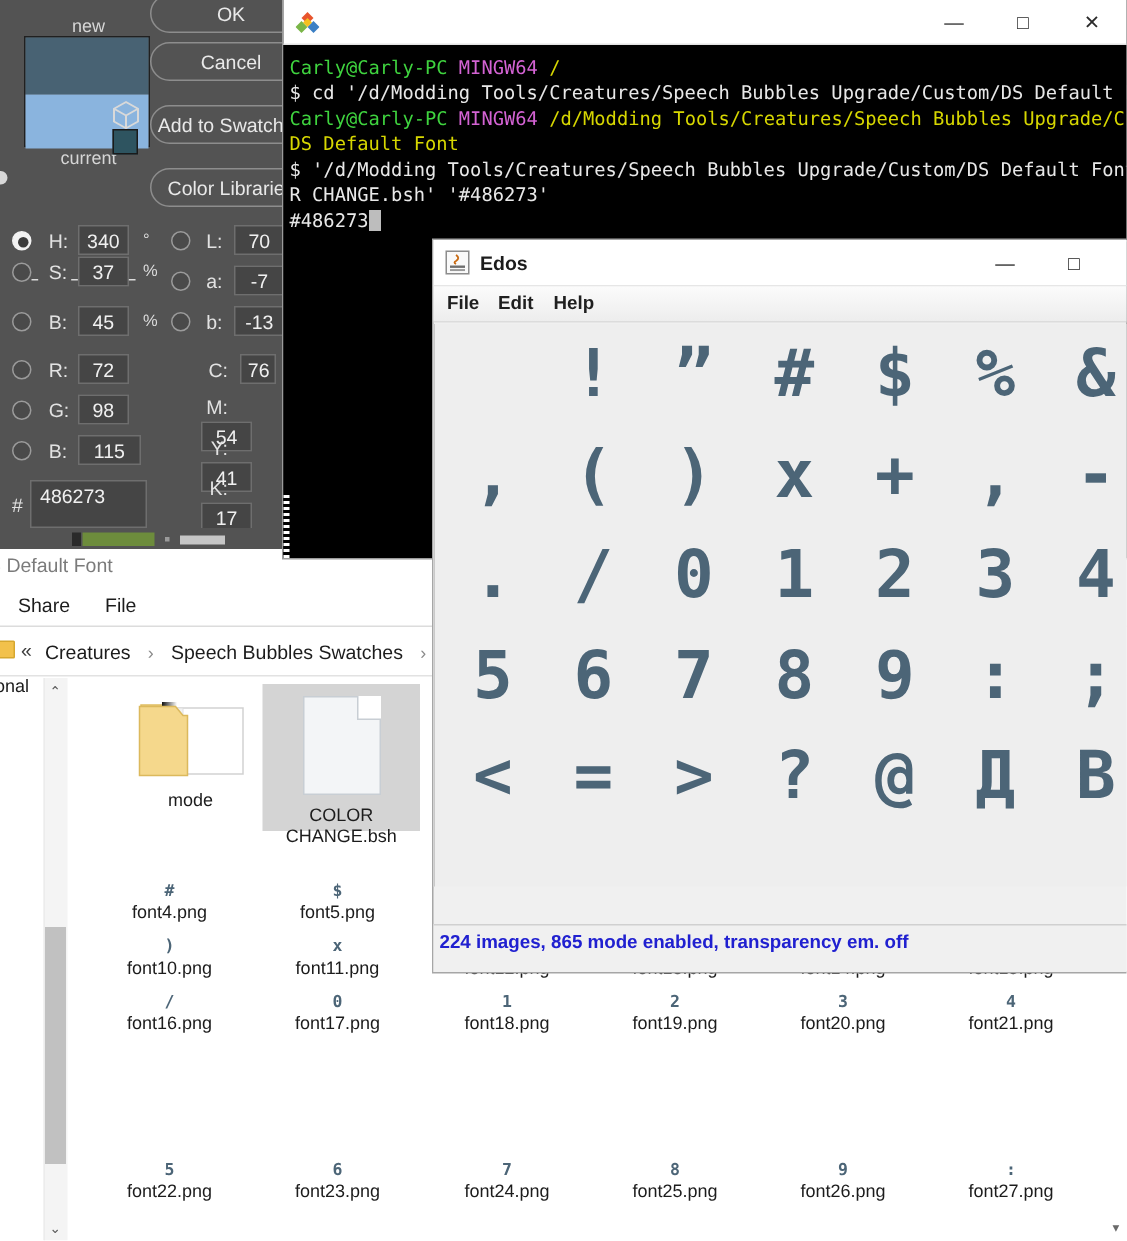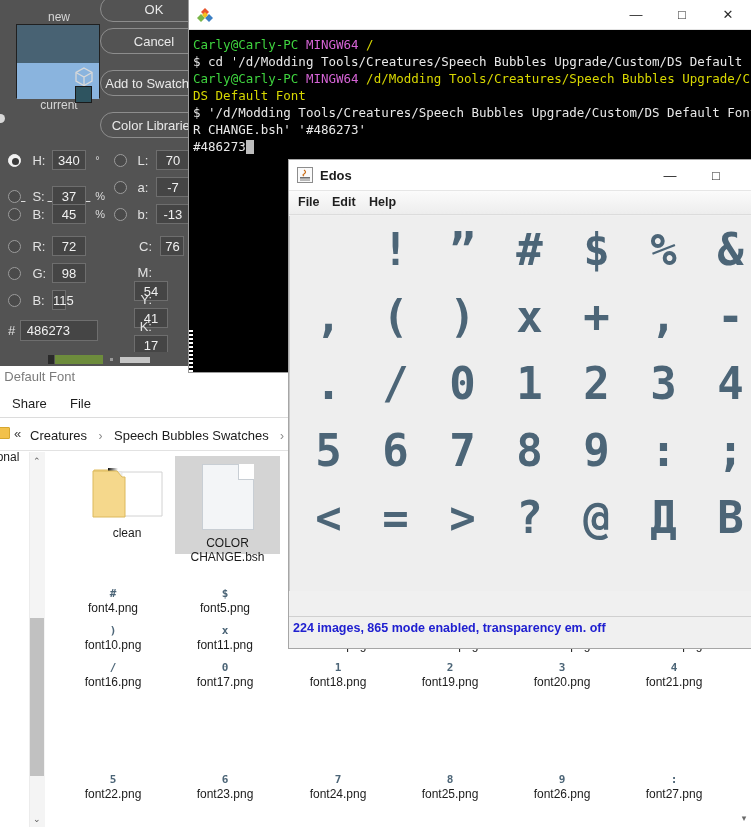--- a/index.html
+++ b/index.html
@@ -36,21 +36,21 @@
   .radio.on:after { content:""; position:absolute; left:3px; top:3px;
            width:7px;height:7px;border-radius:50%;background:#3b3b3b;}
   .rlabel { display:inline-block; font-size:13px; color:#e2e2e2;
             vertical-align:middle; }
   .rfield { display:inline-block; background:#454545; border:1px solid #6e6e6e;
             color:#f0f0f0; font-size:13px; height:20px; line-height:19px;
             text-align:center; vertical-align:middle;}
   .runit { font-size:11px; color:#dcdcdc; display:inline-block; vertical-align:middle;}
   .cp-hexrow { position:absolute; left:8px; top:320px; }
   .cp-hash { display:inline-block;font-size:13px;color:#e2e2e2;vertical-align:middle;}
-  .cp-hexfield { display:inline-block; width:78px; height:21px; line-height:20px;
+  .cp-hexfield { display:inline-block; width:78px; height:32px; line-height:20px;
      background:#454545;border:1px solid #6e6e6e;color:#f0f0f0;font-size:13px;
      padding-left:6px; vertical-align:middle;}
   .cp-bottom-strip { position:absolute;left:0;bottom:0;width:190px;height:14px;
      background:#535353;}
   .cp-green { position:absolute; left:55px; bottom:2px; width:48px;height:9px;
      background:#6d8c3c;}
   .cp-dk { position:absolute; left:48px; bottom:2px; width:6px;height:9px;background:#2a2a2a;}
   .cp-gray1 { position:absolute; left:110px; bottom:5px; width:3px;height:3px;background:#9a9a9a;}
   .cp-gray2 { position:absolute; left:120px; bottom:3px; width:30px;height:6px;background:#c6c6c6;}
 
@@ -177,21 +177,21 @@
   <div class="cp-warn"></div>
 
   <div class="cp-rows">
 
     <div class="cp-row" style="left:8px; top:0px;">
       <span class="radio on"></span>
       <span class="rlabel" style="width:22px;padding-left:7px;">H:</span>
       <span class="rfield" style="width:34px;">340</span>
       <span class="runit" style="padding-left:5px;">°</span>
     </div>
-    <div class="cp-row" style="left:8px; top:36px;text-decoration:underline;">
+    <div class="cp-row" style="left:8px; top:21px;text-decoration:underline;">
       <span class="radio"></span>
       <span class="rlabel" style="width:22px;padding-left:7px;">S:</span>
       <span class="rfield" style="width:34px;">37</span>
       <span class="runit" style="padding-left:5px;">%</span>
     </div>
     <div class="cp-row" style="left:8px; top:54px;">
       <span class="radio"></span>
       <span class="rlabel" style="width:22px;padding-left:7px;">B:</span>
       <span class="rfield" style="width:34px;">45</span>
       <span class="runit" style="padding-left:5px;">%</span>
@@ -202,21 +202,21 @@
       <span class="rfield" style="width:34px;">72</span>
     </div>
     <div class="cp-row" style="left:8px; top:113px;">
       <span class="radio"></span>
       <span class="rlabel" style="width:22px;padding-left:7px;">G:</span>
       <span class="rfield" style="width:34px;">98</span>
     </div>
     <div class="cp-row" style="left:8px; top:140px;">
       <span class="radio"></span>
       <span class="rlabel" style="width:22px;padding-left:7px;">B:</span>
-      <span class="rfield" style="width:14px;">115</span>
+      <span class="rfield" style="width:42px;">115</span>
     </div>
 
     <div class="cp-row" style="left:114px; top:0px;">
       <span class="radio"></span>
       <span class="rlabel" style="width:20px;padding-left:6px;">L:</span>
       <span class="rfield" style="width:34px;">70</span>
     </div>
     <div class="cp-row" style="left:114px; top:27px;">
       <span class="radio"></span>
       <span class="rlabel" style="width:20px;padding-left:6px;">a:</span>
@@ -308,21 +308,21 @@
           <path d="M26 8 h46 v44 h-46 z" fill="#ffffff" stroke="#d2d2d2" stroke-width="1"></path>
           <path d="M22 8 h10 v44 h-10 z" fill="#f2f2f2" stroke="#dcdcdc" stroke-width="0.6"></path>
           <linearGradient id="fgrad" x1="0" x2="1">
             <stop offset="0" stop-color="#111"></stop>
               <stop offset="1" stop-color="#fff"></stop>
           </linearGradient>
           <path d="M18 4 h10 v48 h-10 z" fill="url(#fgrad)"></path>
           <path d="M3 7 h24 l5 6 h3 v40 h-32 z" fill="#f5d88c" stroke="#dcb95c" stroke-width="1"></path>
         </svg>
       </div>
-      <div class="tile-cap">clean</div>
+      <div class="tile-cap">mode</div>
     </div>
 
     <div class="file-tile tile-sel" style="left:129px; top:4px; width:105px; height:98px; padding-top:8px;">
       <div class="doc-ico">
         <div class="doc-fold"></div>
       </div>
       <div class="tile-cap">COLOR CHANGE.bsh</div>
     </div>
 
     <div id="png-grid">

